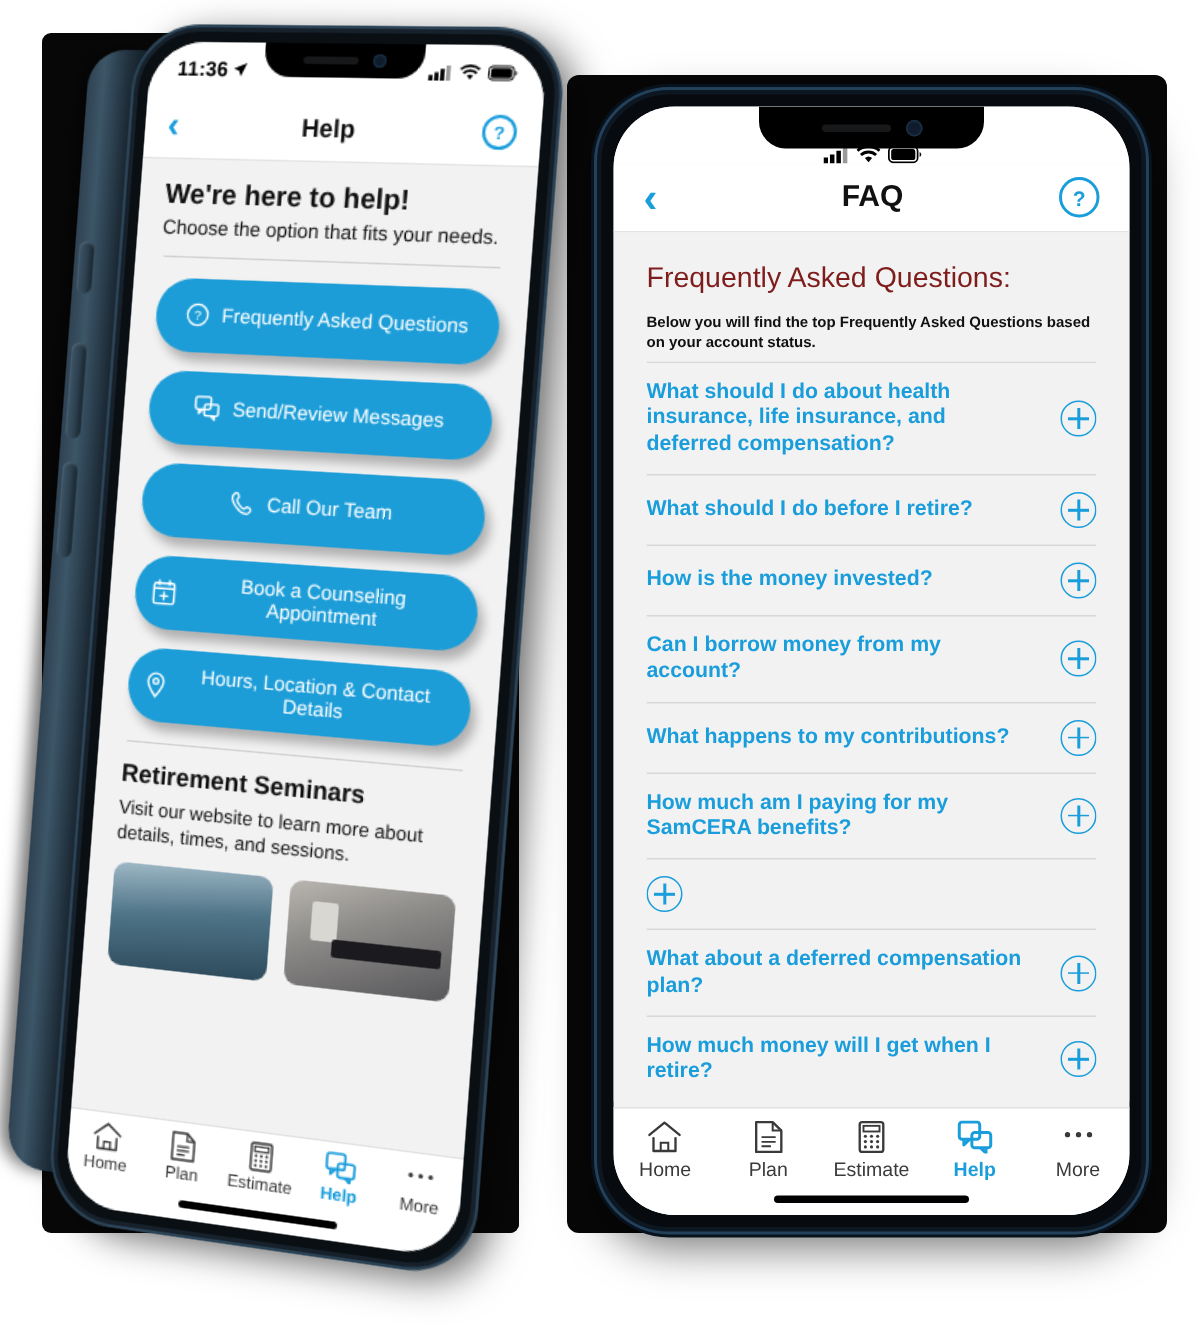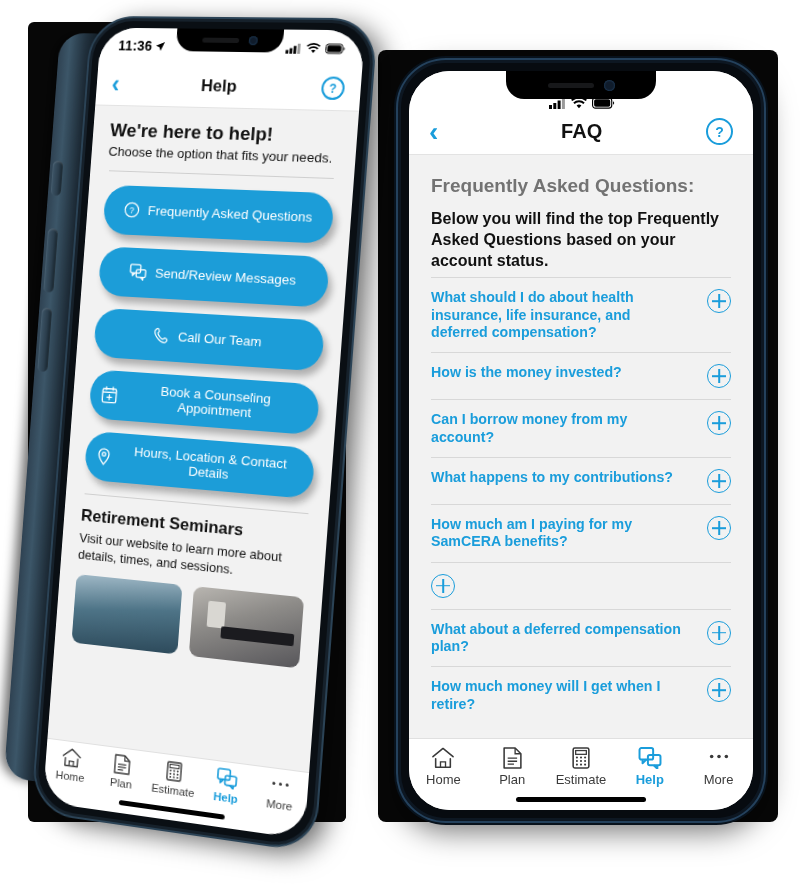--- a/index.html
+++ b/index.html
@@ -127,25 +127,25 @@
   .tab.active{color:#1a9ddb;}
   .tab .tlabel{font-size:11.5px;}
   .tab.active .tlabel{font-weight:700;}
   .homebar{
     position:absolute;bottom:8px;left:50%;transform:translateX(-50%);
     height:5px;border-radius:3px;background:#000;
   }
 
   
   .r-content{padding:16px 22px 0 22px;}
-  .r-h1{font-size:19px;font-weight:700;color:#737373;margin:4px 0 12px;}
-  .r-intro{font-size:16px;font-weight:700;color:#111;line-height:1.3;margin:0 0 6px;}
+  .r-h1{font-size:19px;font-weight:400;color:#7f1d1d;margin:4px 0 12px;}
+  .r-intro{font-size:10px;font-weight:700;color:#111;line-height:1.3;margin:0 0 6px;}
   .faq-list{margin-top:4px;}
   .faq-item{
-    display:flex;justify-content:space-between;gap:16px;
+    display:flex;align-items:center;justify-content:space-between;gap:16px;
     border-top:1px solid #d8d8d8;padding:11px 0 11px;
   }
   .faq-q{color:#1a9ddb;font-size:14.2px;font-weight:700;line-height:1.22;flex:1;}
   .plus-circle{
     flex:0 0 auto;width:22px;height:22px;border-radius:50%;
     border:1.6px solid #1a9ddb;position:relative;
   }
   .plus-circle:before,.plus-circle:after{
     content:"";position:absolute;background:#1a9ddb;
   }
@@ -379,20 +379,24 @@
       <div class="content r-content">
         <div class="r-h1">Frequently Asked Questions:</div>
         <div class="r-intro">Below you will find the top Frequently Asked Questions based on your account status.</div>
 
         <div class="faq-list faq-clip">
           <div class="faq-item">
             <span class="faq-q">What should I do about health insurance, life insurance, and deferred compensation?</span>
             <span class="plus-circle"></span>
           </div>
           <div class="faq-item">
+            <span class="faq-q">What  should I do before I retire?</span>
+            <span class="plus-circle"></span>
+          </div>
+          <div class="faq-item">
             <span class="faq-q">How is the money invested?</span>
             <span class="plus-circle"></span>
           </div>
           <div class="faq-item">
             <span class="faq-q">Can I borrow money from my account?</span>
             <span class="plus-circle"></span>
           </div>
           <div class="faq-item">
             <span class="faq-q">What happens to my contributions?</span>
             <span class="plus-circle"></span>

